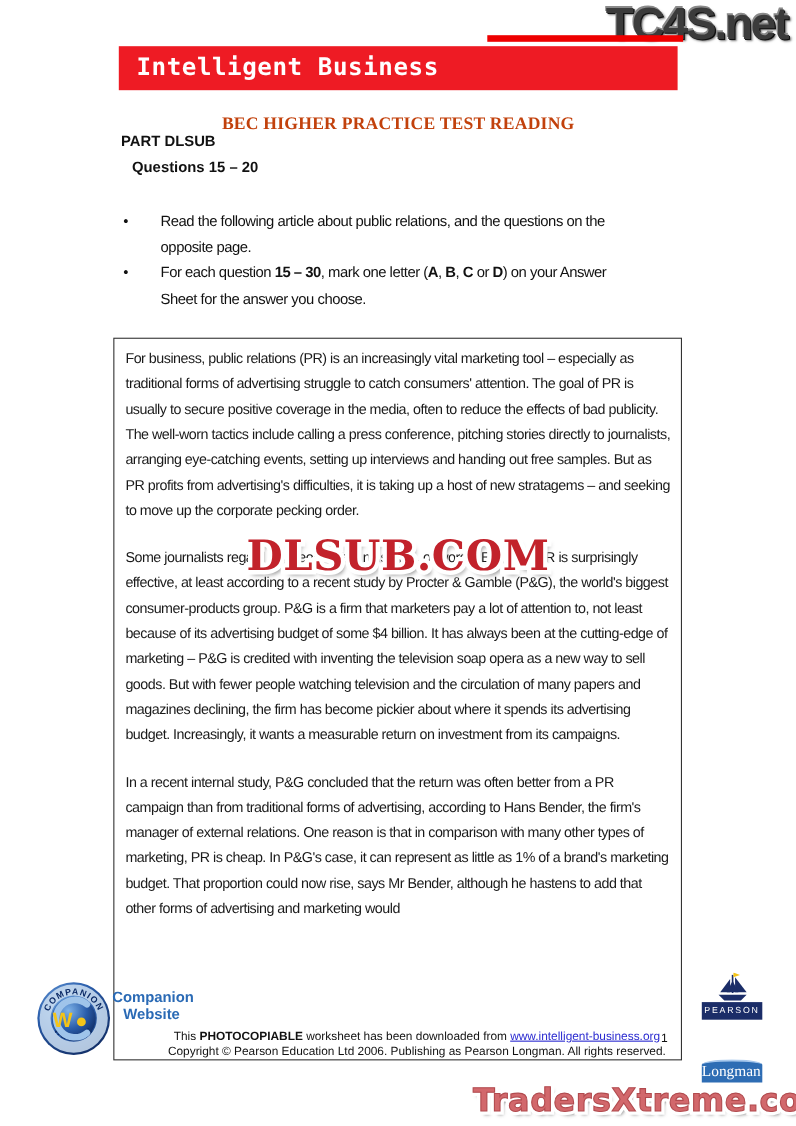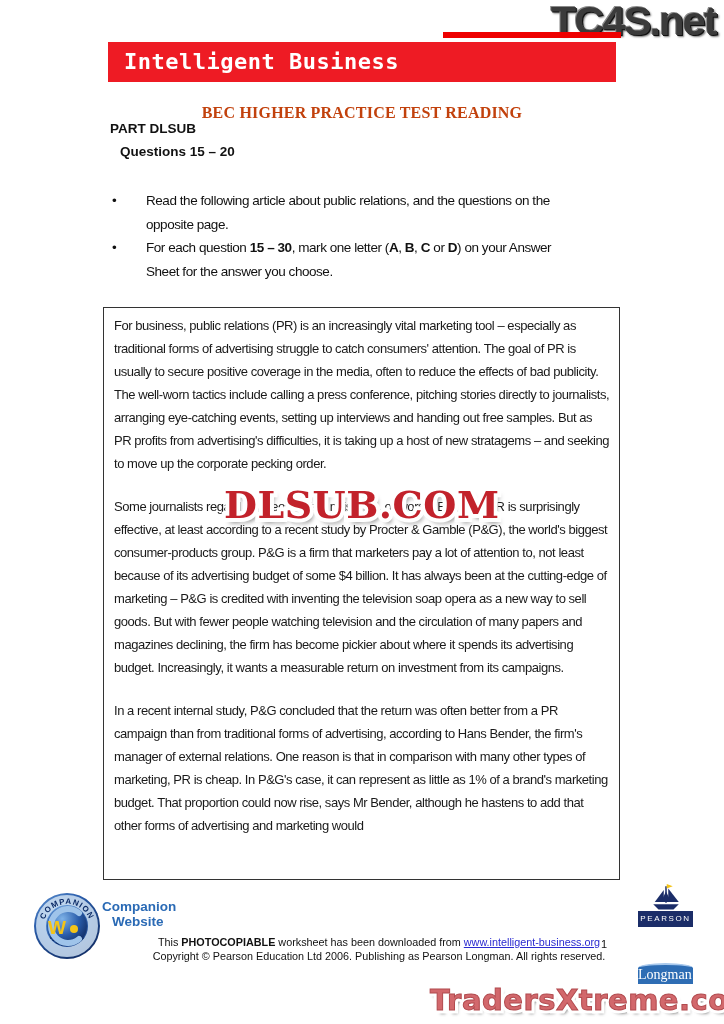--- a/index.html
+++ b/index.html
@@ -102,21 +102,21 @@
   .instructions .bullet { width: 34px; flex: 0 0 34px; }
   .instructions .itext  { width: 440px; }
   .b { font-weight: bold; }
 
   
   .article-box {
     position: absolute;
     left: 103px;
     top: 307px;
     width: 517px;
-    height: 573px;
+    height: 657px;
     border: 1px solid #333;
     padding: 6px 9px 4px 10px;
     font-size: 13px;
     letter-spacing: -0.45px;
     line-height: 23px;
     color: #1a1a1a;
     overflow: hidden;
   }
   .article-box p { margin: 0 0 20px 0; }
   .article-box p:last-child { margin-bottom: 12px; }

